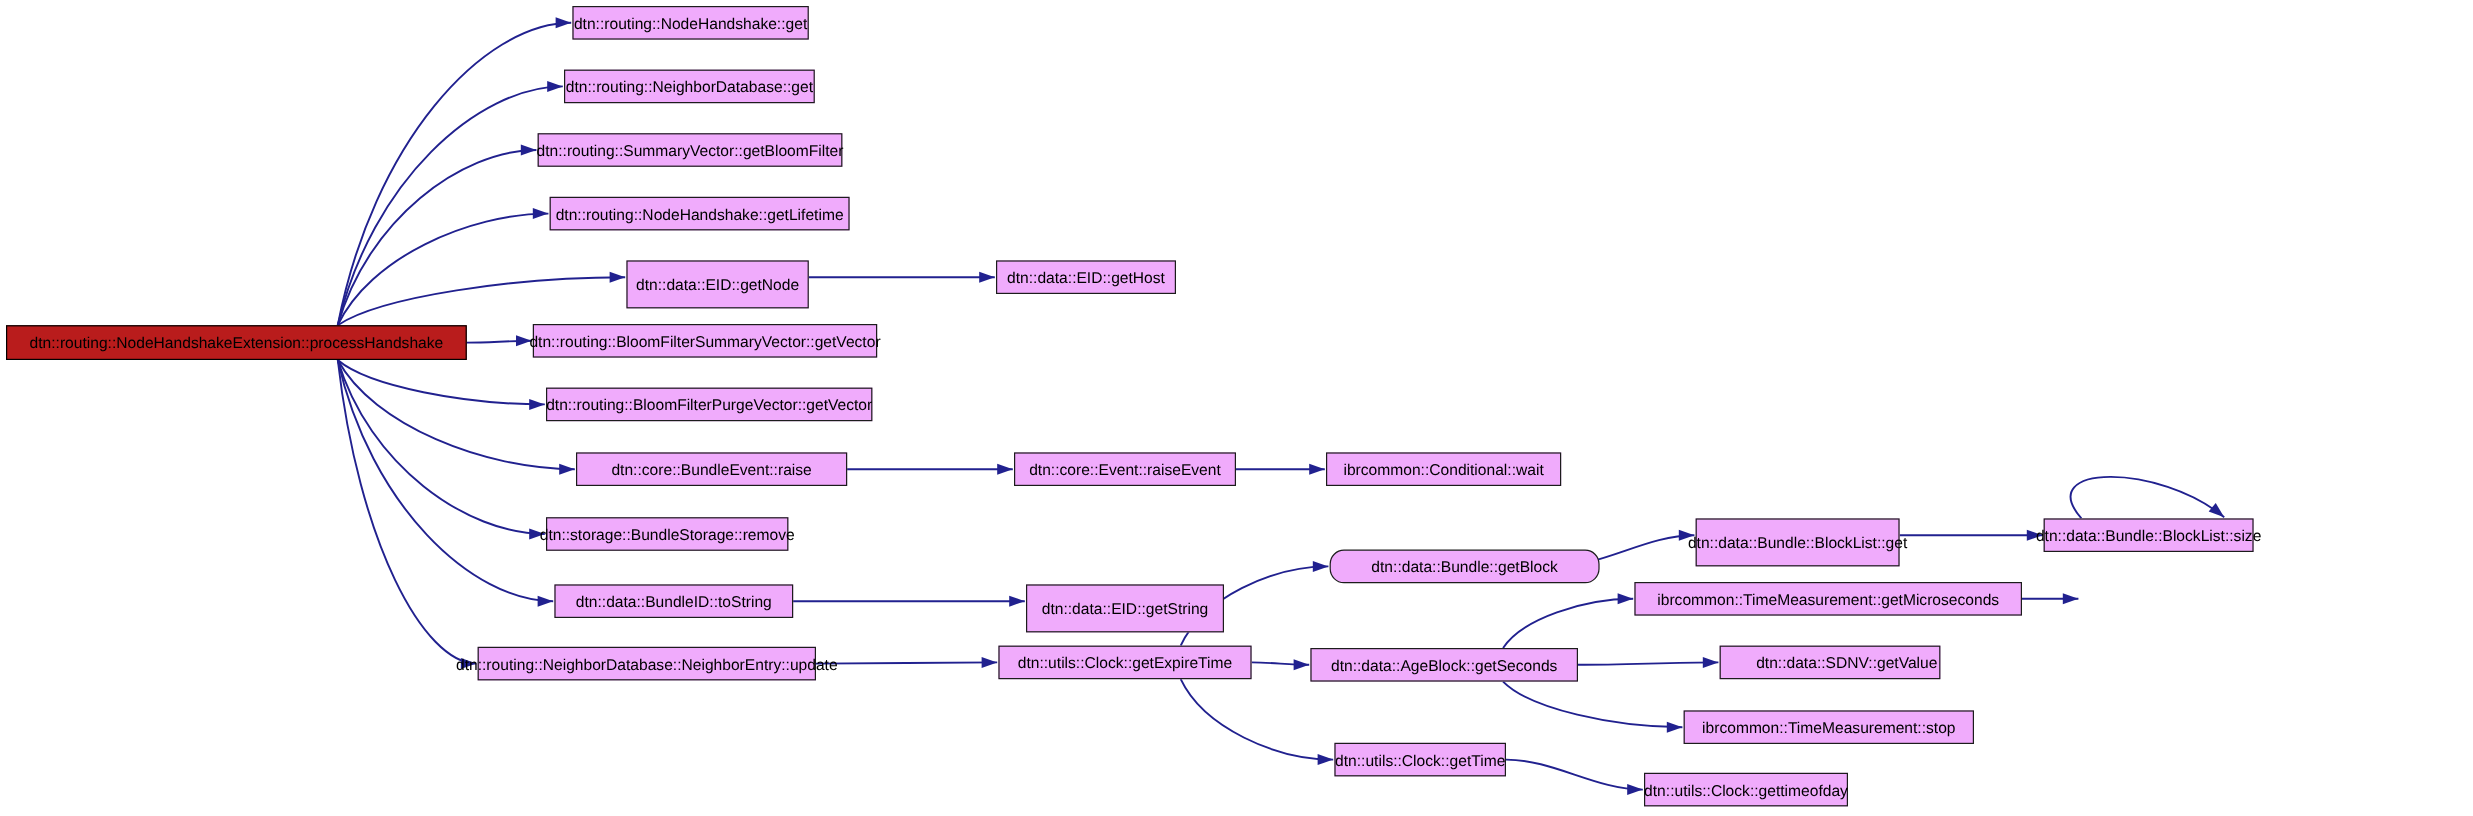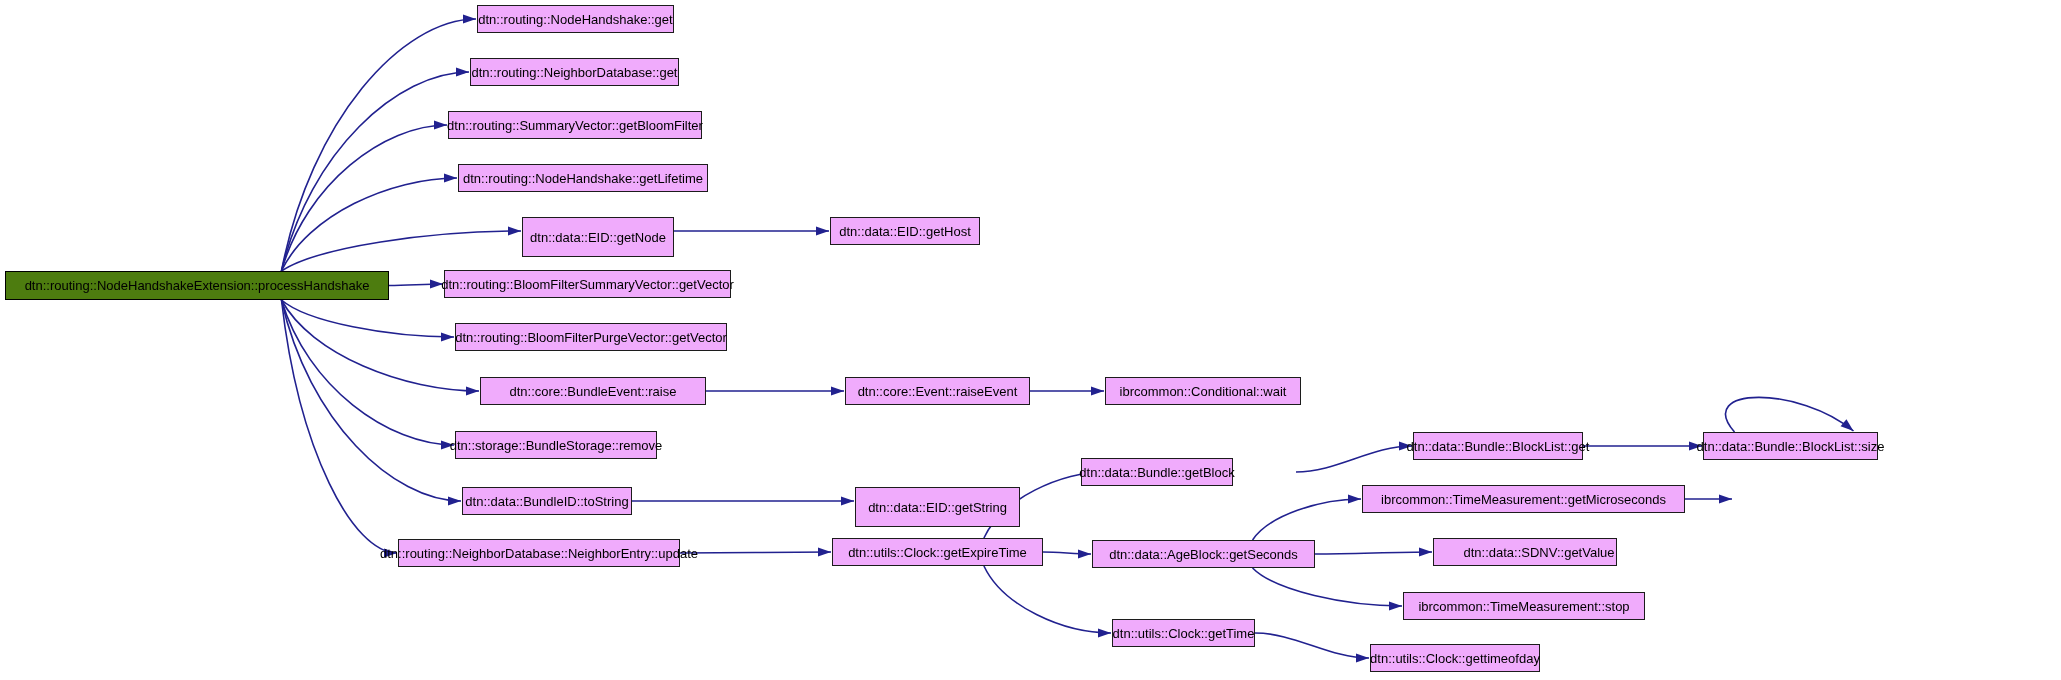--- a/index.html
+++ b/index.html
@@ -15,21 +15,21 @@
     position:absolute;
     box-sizing:border-box;
     background:#f0abfc;
     border:1px solid #1c1c1c;
     display:flex;align-items:center;justify-content:center;
     font-size:13px;color:#000000;
     white-space:nowrap;
     cursor:pointer;
     z-index:2;
   }
-  .node.focus{background:#4d7c0f;border-color:#000000;}
+  .node.focus{background:#b91c1c;border-color:#000000;}
 </style>
 </head>
 <body>
 
 <div id="canvas">
   <svg id="edge-layer" xmlns="http://www.w3.org/2000/svg">
       <path d="M 281.48 271 C 310.658 119.80000000000001, 402.0824 19, 476 19" fill="none" stroke="#21218f" stroke-width="1.6"></path>
       <polygon points="476,19 463,23.6 463,14.4" fill="#21218f"></polygon>
       <path d="M 281.48 271 C 309.608 151.60000000000002, 397.7424 72, 469 72" fill="none" stroke="#21218f" stroke-width="1.6"></path>
       <polygon points="469,72 456,76.6 456,67.4" fill="#21218f"></polygon>
@@ -91,26 +91,26 @@
     <div class="node" style="left: 448px; top: 111px; width: 254px; height: 28px;">dtn::routing::SummaryVector::getBloomFilter</div>
     <div class="node" style="left: 458px; top: 164px; width: 250px; height: 28px;">dtn::routing::NodeHandshake::getLifetime</div>
     <div class="node" style="left: 522px; top: 217px; width: 152px; height: 40px;">dtn::data::EID::getNode</div>
     <div class="node" style="left: 830px; top: 217px; width: 150px; height: 28px;">dtn::data::EID::getHost</div>
     <div class="node" style="left: 444px; top: 270px; width: 287px; height: 28px;">dtn::routing::BloomFilterSummaryVector::getVector</div>
     <div class="node" style="left: 455px; top: 323px; width: 272px; height: 28px;">dtn::routing::BloomFilterPurgeVector::getVector</div>
     <div class="node" style="left: 480px; top: 377px; width: 226px; height: 28px;">dtn::core::BundleEvent::raise</div>
     <div class="node" style="left: 845px; top: 377px; width: 185px; height: 28px;">dtn::core::Event::raiseEvent</div>
     <div class="node" style="left: 1105px; top: 377px; width: 196px; height: 28px;">ibrcommon::Conditional::wait</div>
     <div class="node" style="left: 455px; top: 431px; width: 202px; height: 28px;">dtn::storage::BundleStorage::remove</div>
-    <div class="node" style="left: 462px; top: 487px; width: 170px; height: 28px;">dtn::data::BundleID::toString</div>
+    <div class="node" style="left: 462px; top: 487px; width: 199px; height: 28px;">dtn::data::BundleID::toString</div>
     <div class="node" style="left: 855px; top: 487px; width: 165px; height: 40px;">dtn::data::EID::getString</div>
     <div class="node" style="left: 398px; top: 539px; width: 282px; height: 28px;">dtn::routing::NeighborDatabase::NeighborEntry::update</div>
     <div class="node" style="left: 832px; top: 538px; width: 211px; height: 28px;">dtn::utils::Clock::getExpireTime</div>
-    <div class="node" style="left: 1081px; top: 458px; width: 152px; height: 28px;">dtn::data::Bundle::getBlock</div>
-    <div class="node" style="left: 1413px; top: 432px; width: 170px; height: 28px;">dtn::data::Bundle::BlockList::get</div>
+    <div class="node" style="left: 1108px; top: 458px; width: 225px; height: 28px; border-radius: 12px;">dtn::data::Bundle::getBlock</div>
+    <div class="node" style="left: 1413px; top: 432px; width: 170px; height: 40px;">dtn::data::Bundle::BlockList::get</div>
     <div class="node" style="left: 1703px; top: 432px; width: 175px; height: 28px;">dtn::data::Bundle::BlockList::size</div>
     <div class="node" style="left: 1362px; top: 485px; width: 323px; height: 28px;">ibrcommon::TimeMeasurement::getMicroseconds</div>
     <div class="node" style="left: 1092px; top: 540px; width: 223px; height: 28px;">dtn::data::AgeBlock::getSeconds</div>
     <div class="node" style="left: 1433px; top: 538px; width: 184px; height: 28px; padding-left: 28px;">dtn::data::SDNV::getValue</div>
     <div class="node" style="left: 1403px; top: 592px; width: 242px; height: 28px;">ibrcommon::TimeMeasurement::stop</div>
     <div class="node" style="left: 1112px; top: 619px; width: 143px; height: 28px;">dtn::utils::Clock::getTime</div>
     <div class="node" style="left: 1370px; top: 644px; width: 170px; height: 28px;">dtn::utils::Clock::gettimeofday</div>
   </div>
 
 </body></html>

